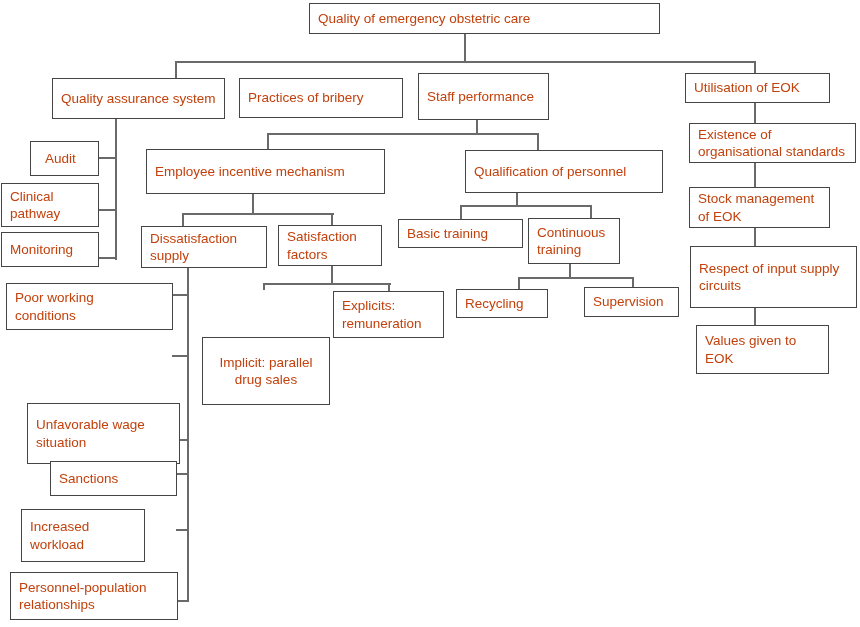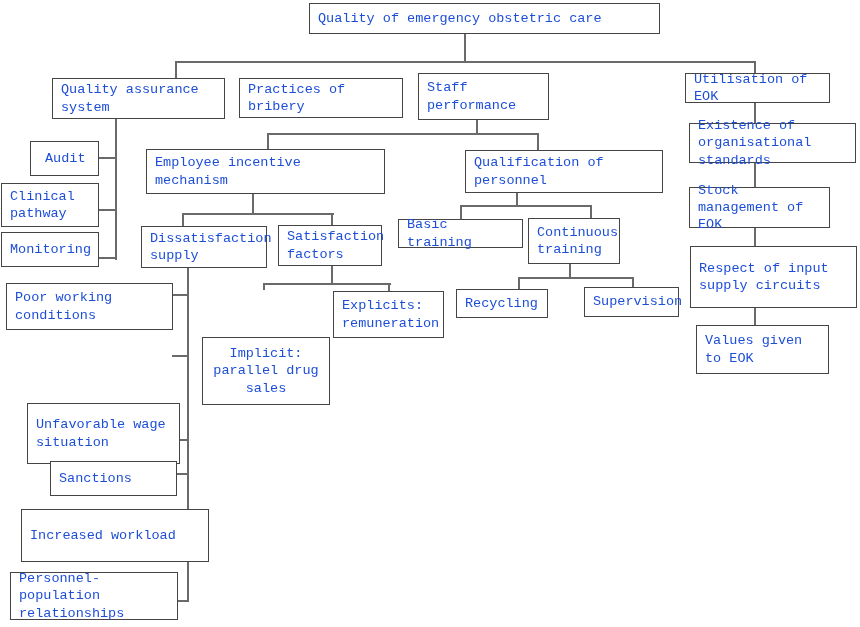--- a/index.html
+++ b/index.html
@@ -1,19 +1,19 @@
 <!DOCTYPE html>
 <html><head>
 <meta charset="utf-8">
 <style>
   html,body{margin:0;padding:0;background:#fff;}
   .canvas{
     position:relative;width:860px;height:627px;background:#ffffff;
-    font-family:Liberation Mono, monospace;
-    font-size:13.5px;color:#1d4ed8;overflow:hidden;border-radius:25px;
+    font-family:Liberation Sans, sans-serif;
+    font-size:13.5px;color:#c2410c;overflow:hidden;border-radius:25px;
   }
   .node{
     position:absolute;box-sizing:border-box;
     border:1.5px solid #454545;background:#ffffff;
     display:flex;align-items:center;
     padding:2px 6px 2px 8px;line-height:1.27;z-index:2;
   }
   .node.center{justify-content:center;text-align:center;padding-left:4px;padding-right:4px;margin-top:48px;}
   .node.pad-lg{padding-left:14px;}
   .wrap-100 > span{max-width:100px;}
@@ -144,21 +144,21 @@
 
   <div class="node wrap-100" style="left:6px;top:283px;width:167px;height:47px">
     <span>Poor working conditions</span>
   </div>
   <div class="node" style="left:27px;top:403px;width:153px;height:61px">
     <span>Unfavorable wage situation</span>
   </div>
   <div class="node" style="left:50px;top:461px;width:127px;height:35px">
     <span>Sanctions</span>
   </div>
-  <div class="node" style="left:21px;top:509px;width:188px;height:53px">
+  <div class="node" style="left:21px;top:509px;width:124px;height:53px">
     <span>Increased workload</span>
   </div>
   <div class="node" style="left:10px;top:572px;width:168px;height:48px">
     <span>Personnel-population relationships</span>
   </div>
 
   <div class="node center" style="left:202px;top:289px;width:128px;height:68px">
     <span>Implicit: parallel drug sales</span>
   </div>
   <div class="node" style="left:333px;top:291px;width:111px;height:47px">

